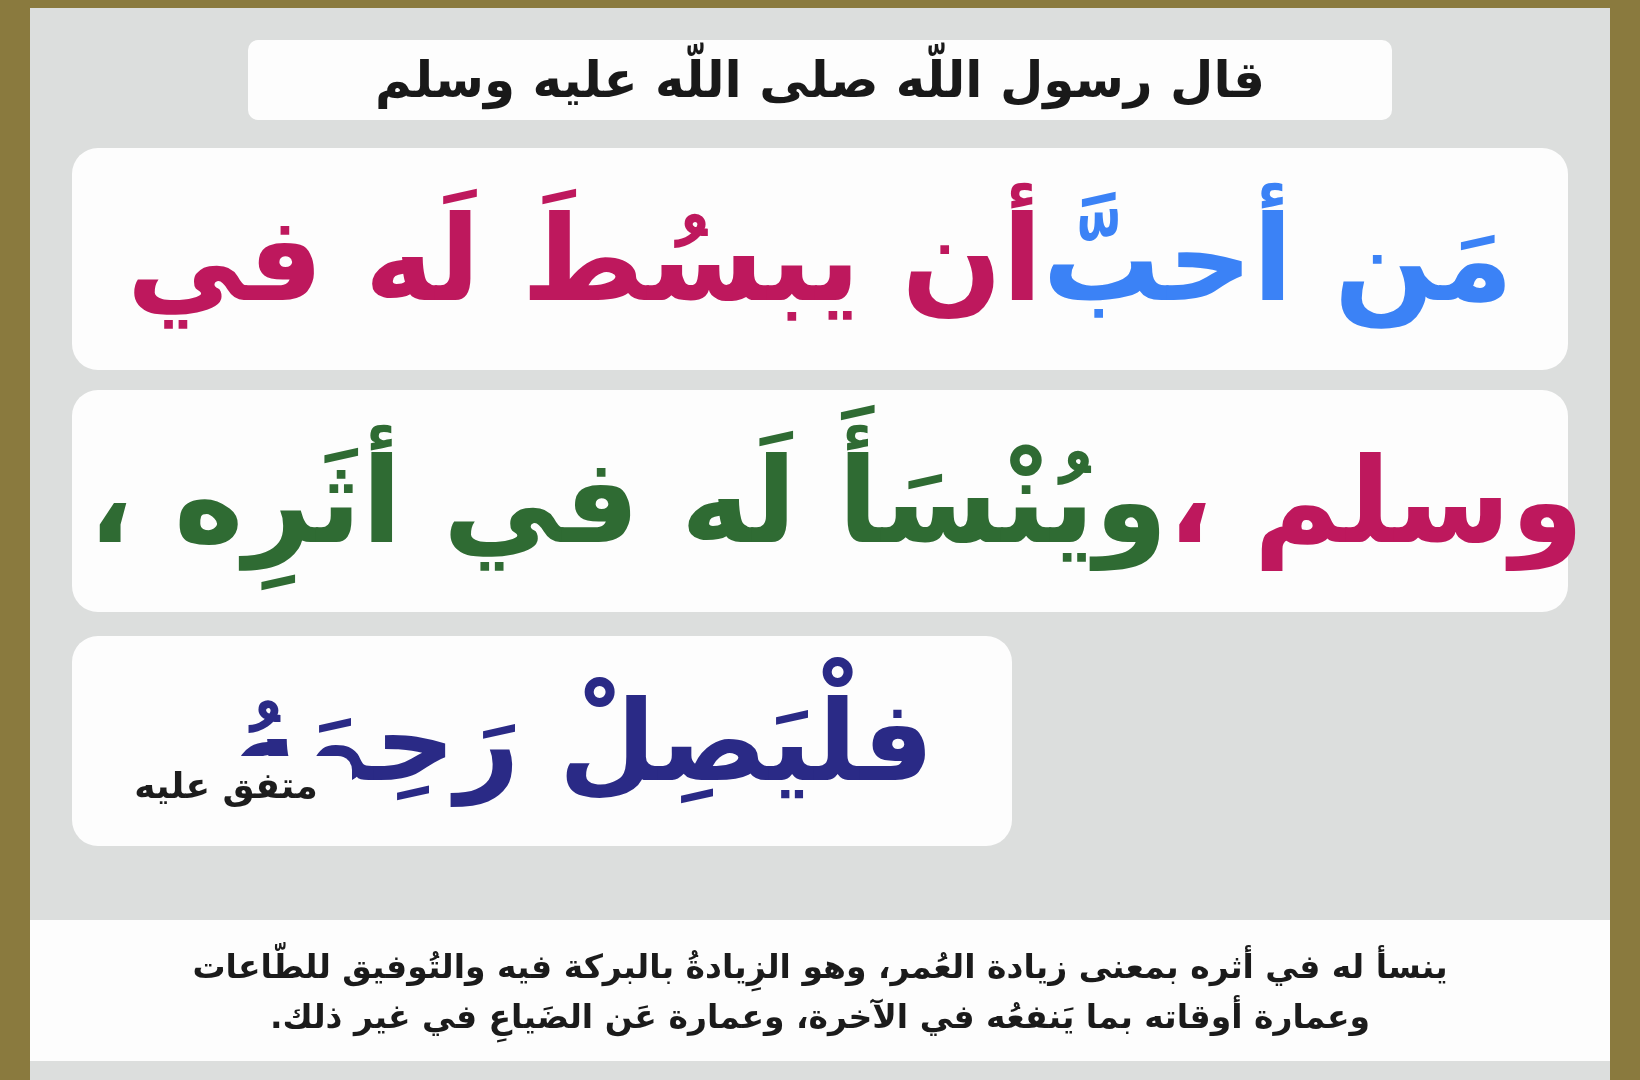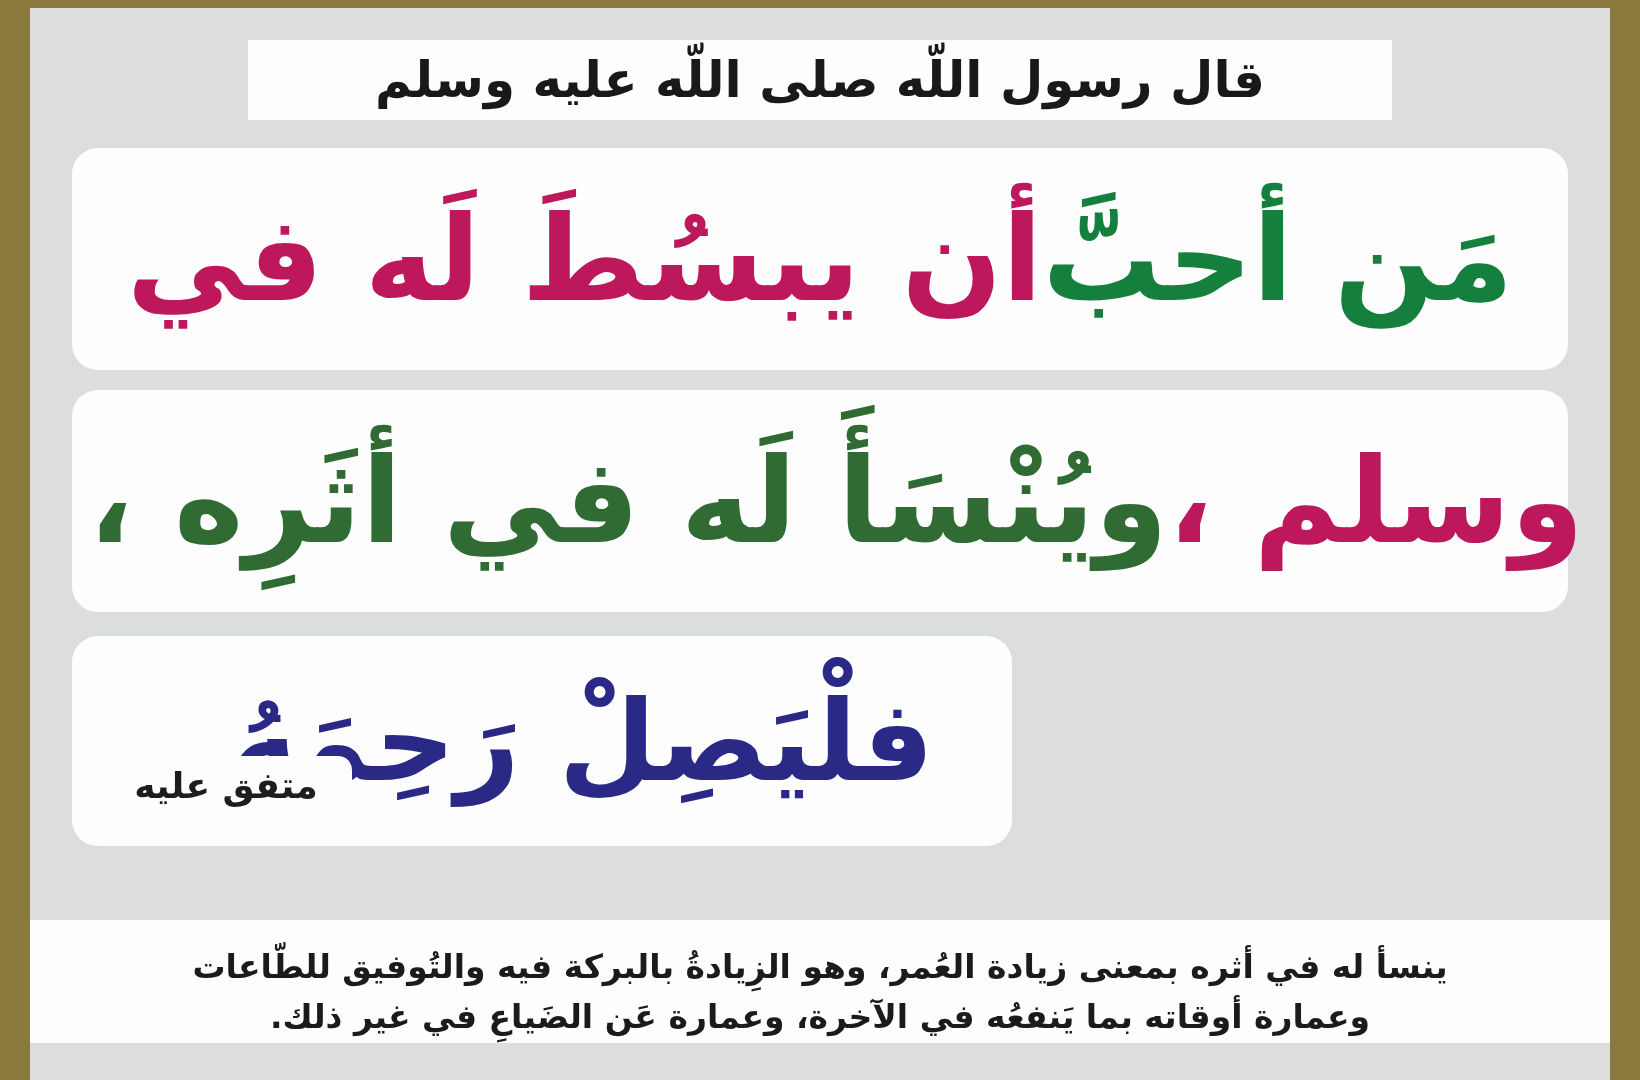--- a/index.html
+++ b/index.html
@@ -59,21 +59,21 @@
     justify-content: center;
     white-space: nowrap;
     direction: rtl;
   }
 
   .intro {
     top: 32px;
     right: 218px;
     left: 218px;
     height: 80px;
-    border-radius: 2px;
+    border-radius: 10px;
     font-size: 50px;
     font-weight: bold;
     color: #191919;
     letter-spacing: 0px;
   }
 
   .line1 {
     top: 140px;
     right: 42px;
     left: 42px;
@@ -104,32 +104,32 @@
     top: 748px;
     right: 1258px;
     width: 252px;
     height: 58px;
     border-radius: 14px;
     font-size: 36px;
     font-weight: bold;
     color: #1d1d1d;
   }
 
-  .c-dark  { color: #15803d; }
+  .c-dark  { color: #3b82f6; }
   .c-red   { color: #be185d; }
   .c-green { color: #2f6b33; margin-left: 32px; }
   .c-blue  { color: #2a2a86; }
 
   .commentary {
     position: absolute;
     top: 912px;
     right: 0;
     left: 0;
     background: #fdfdfd;
-    padding: 22px 34px 2px 34px;
+    padding: 22px 34px 20px 34px;
     box-sizing: border-box;
     direction: rtl;
     text-align: center;
     font-size: 33px;
     font-weight: bold;
     line-height: 1.5;
     color: #1b1b1b;
   }
   .commentary p { margin: 0; }
 </style>

